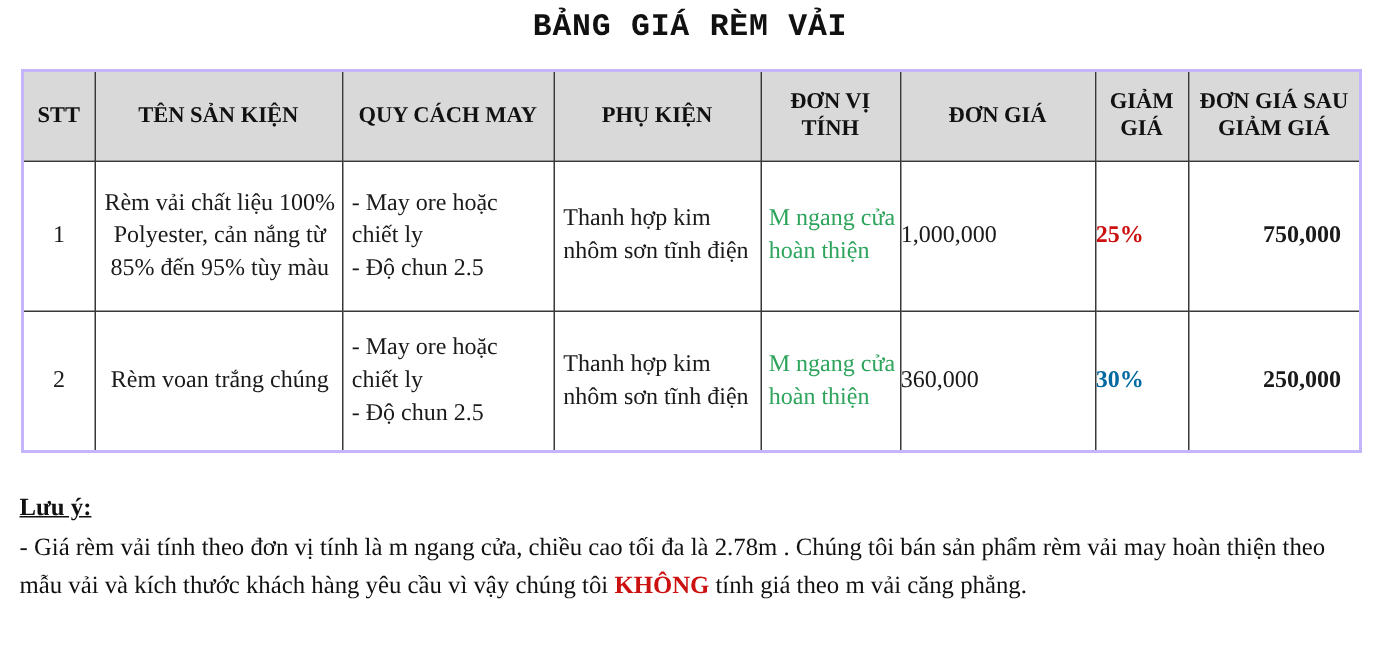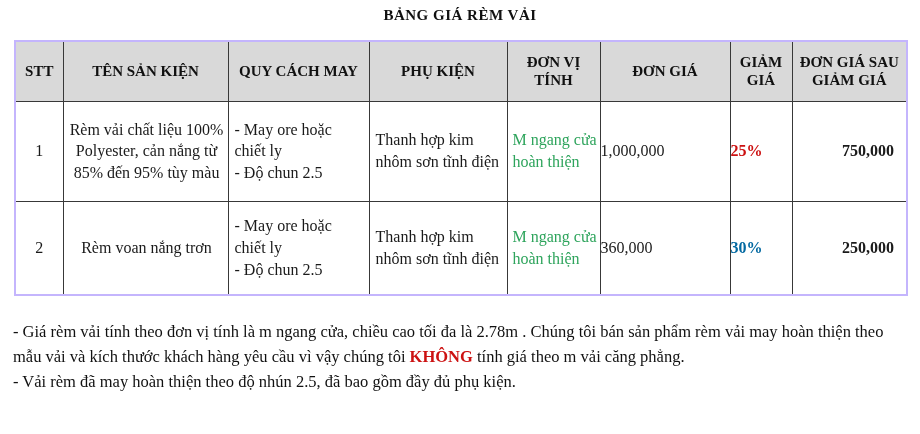--- a/index.html
+++ b/index.html
@@ -7,25 +7,26 @@
   body {
     width: 920px;
     height: 434px;
     font-family: "Liberation Serif", "DejaVu Serif", serif;
     color: #1a1a1a;
     overflow: hidden;
     position: relative;
   }
   .page-title {
     text-align: center;
-    font-size: 15px;
+    font-size: 21px;
     font-weight: bold;
     letter-spacing: 0.5px;
     padding-top: 7px;
     color: #111;
+    font-family: Liberation Mono, monospace;
   }
   table.price-table {
     border-collapse: collapse;
     table-layout: fixed;
     width: 892px;
     margin: 16px 0 0 14px;
     border: 2px solid #c4b5fd;
   }
   .price-table th, .price-table td {
     border: 1px solid #383838;
@@ -103,30 +104,30 @@
         <div>- Độ chun 2.5</div>
       </td>
       <td class="c-acc">Thanh hợp kim nhôm sơn tĩnh điện</td>
       <td class="c-unit unit-green" style="color: rgb(46, 164, 92);">M ngang cửa hoàn thiện</td>
       <td class="c-price">1,000,000</td>
       <td class="c-disc disc-red" style="color: rgb(204, 17, 17);">25%</td>
       <td class="c-final">750,000</td>
     </tr>
     <tr class="row-2">
       <td class="c-stt">2</td>
-      <td class="c-name">Rèm voan nắng trơn</td>
+      <td class="c-name">Rèm voan trắng chúng</td>
       <td class="c-spec">
         <div>- May ore hoặc chiết ly</div>
         <div>- Độ chun 2.5</div>
       </td>
       <td class="c-acc">Thanh hợp kim nhôm sơn tĩnh điện</td>
       <td class="c-unit unit-green" style="color: rgb(46, 164, 92);">M ngang cửa hoàn thiện</td>
       <td class="c-price">360,000</td>
       <td class="c-disc disc-red" style="color: #0369a1;">30%</td>
       <td class="c-final">250,000</td>
     </tr>
   </tbody>
 </table>
 
 <div class="notes">
+  <div class="notes-heading">Lưu ý:</div>
   <div><span>- Giá rèm vải tính theo đơn vị tính là m ngang cửa, chiều cao tối đa là 2.78m . Chúng tôi bán sản phẩm rèm vải may hoàn thiện theo mẫu vải và kích thước khách hàng yêu cầu vì vậy chúng tôi </span><span class="hl-red disc-red" style="color: rgb(204, 17, 17);">KHÔNG</span><span> tính giá theo m vải căng phẳng.</span></div>
-  <div>- Vải rèm đã may hoàn thiện theo độ nhún 2.5, đã bao gồm đầy đủ phụ kiện.</div>
 </div>
 
 </body></html>

